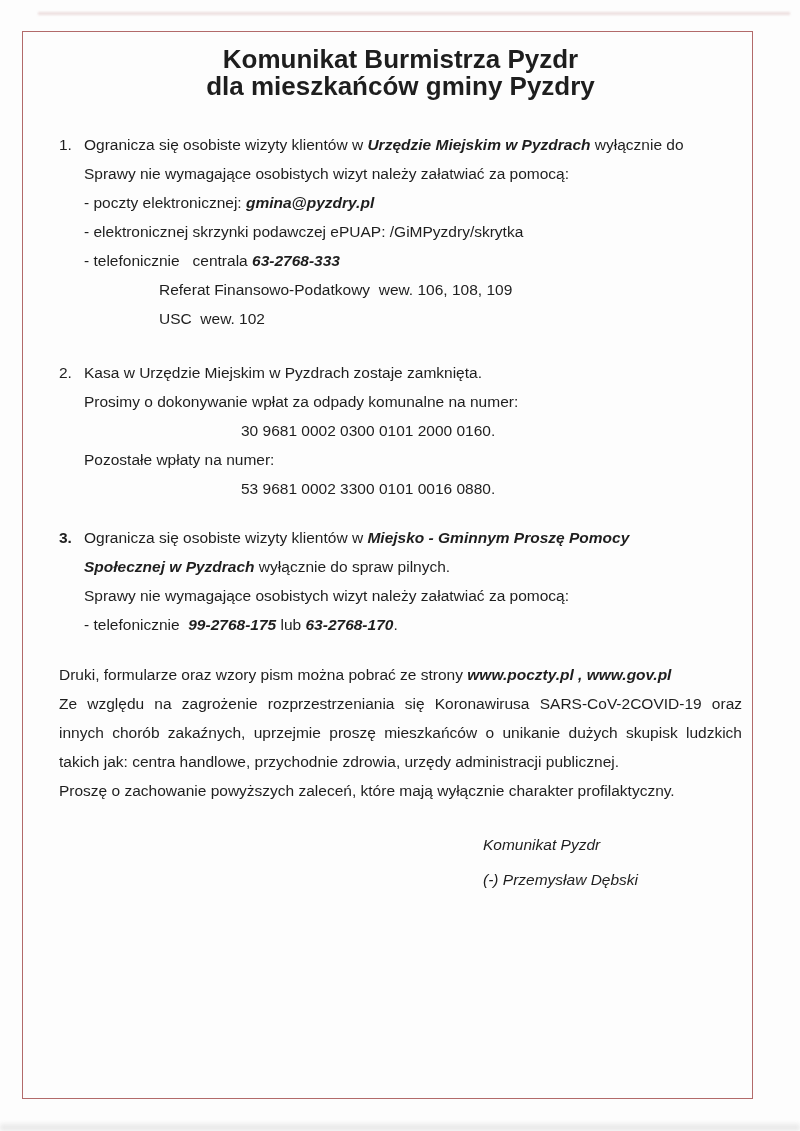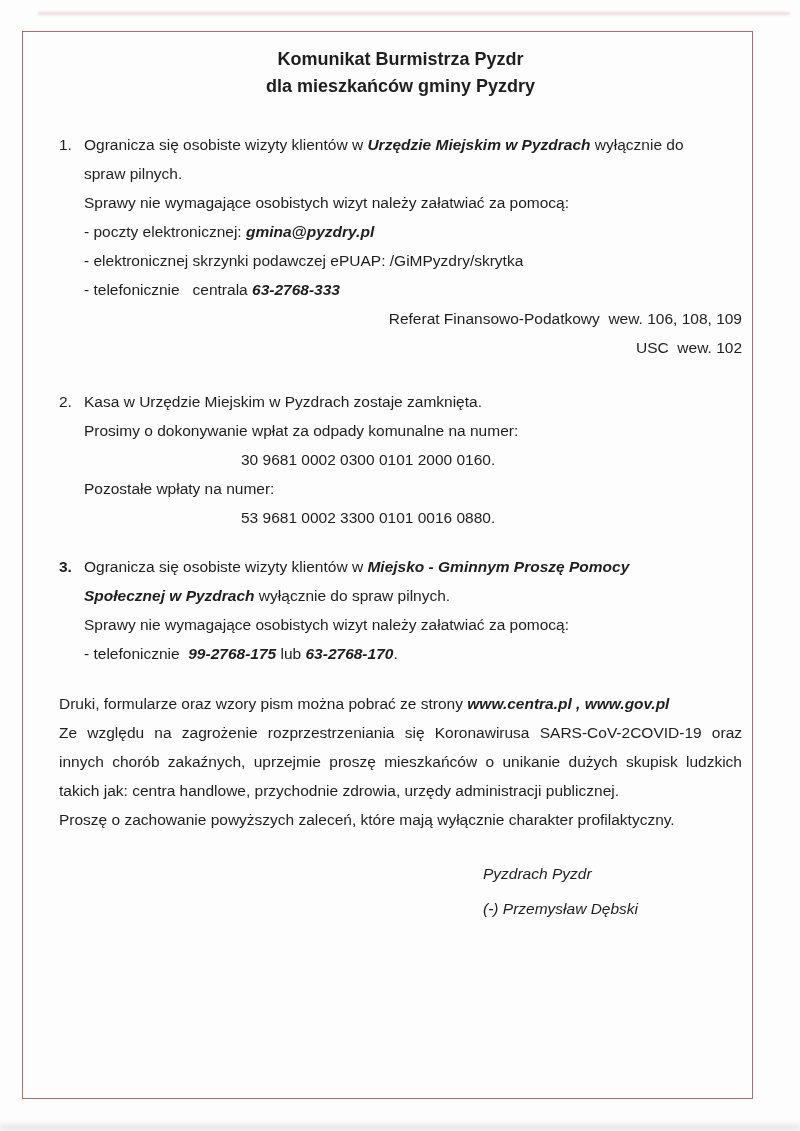--- a/index.html
+++ b/index.html
@@ -37,38 +37,38 @@
   .content {
     position: absolute;
     left: 59px; top: 46px;
     width: 683px;
     font-size: 15.5px;
     line-height: 29px;
   }
   .title {
     text-align: center;
     font-weight: bold;
-    font-size: 18px;
+    font-size: 26px;
     line-height: 27px;
   }
   .intro {
     margin: 10px 0 0 0;
     text-align: justify;
     line-height: 30px;
   }
   .li { display: flex; }
   .li-1 { margin-top: 30px; }
   .li-2 { margin-top: 25px; }
   .li-3 { margin-top: 20px; }
   .num { flex: 0 0 25px; width: 25px; }
   .num-bold { font-weight: bold; }
   .li-body { flex: 1; }
   .b { font-weight: bold; font-style: italic; }
   .pre { white-space: pre-wrap; }
-  .indent-dept { padding-left: 75px; text-align: right; }
+  .indent-dept { padding-left: 75px; }
   .indent-acct { padding-left: 157px; }
   .closing { margin-top: 21px; }
   .closing p { margin: 0; }
   .just { text-align: justify; }
   .sig {
     margin-top: 22px;
     padding-left: 424px;
     font-style: italic;
     line-height: 35px;
   }
@@ -85,21 +85,20 @@
     <div class="title">
       <div>Komunikat Burmistrza Pyzdr</div>
       <div>dla mieszkańców gminy Pyzdry</div>
     </div>
 
 
     <div class="li li-1">
       <span class="num">1.</span>
       <div class="li-body">
         <div><span>Ogranicza się osobiste wizyty klientów w </span><span class="b">Urzędzie Miejskim w Pyzdrach</span><span> wyłącznie do</span></div>
-        <div>spraw pilnych.</div>
         <div>Sprawy nie wymagające osobistych wizyt należy załatwiać za pomocą:</div>
         <div><span>- poczty elektronicznej: </span><span class="b">gmina@pyzdry.pl</span></div>
         <div>- elektronicznej skrzynki podawczej ePUAP: /GiMPyzdry/skrytka</div>
         <div><span class="pre">- telefonicznie   centrala </span><span class="b">63-2768-333</span></div>
         <div class="indent-dept pre">Referat Finansowo-Podatkowy  wew. 106, 108, 109</div>
         <div class="indent-dept pre">USC  wew. 102</div>
       </div>
     </div>
 
     <div class="li li-2">
@@ -117,26 +116,26 @@
       <span class="num num-bold">3.</span>
       <div class="li-body">
         <div><span>Ogranicza się osobiste wizyty klientów w </span><span class="b">Miejsko - Gminnym Proszę Pomocy</span></div>
         <div><span class="b">Społecznej w Pyzdrach</span><span> wyłącznie do spraw pilnych.</span></div>
         <div>Sprawy nie wymagające osobistych wizyt należy załatwiać za pomocą:</div>
         <div><span class="pre">- telefonicznie  </span><span class="b">99-2768-175</span><span> lub </span><span class="b">63-2768-170</span><span>.</span></div>
       </div>
     </div>
 
     <div class="closing">
-      <p><span>Druki, formularze oraz wzory pism można pobrać ze strony </span><span class="b">www.centra.pl , www.gov.pl</span></p>
+      <p><span>Druki, formularze oraz wzory pism można pobrać ze strony </span><span class="b">www.poczty.pl , www.gov.pl</span></p>
       <p class="just">Ze względu na zagrożenie rozprzestrzeniania się Koronawirusa SARS-CoV-2COVID-19 oraz innych chorób zakaźnych, uprzejmie proszę mieszkańców o unikanie dużych skupisk ludzkich takich jak: centra handlowe, przychodnie zdrowia, urzędy administracji publicznej.</p>
       <p>Proszę o zachowanie powyższych zaleceń, które mają wyłącznie charakter profilaktyczny.</p>
     </div>
 
     <div class="sig">
-      <div>Pyzdrach Pyzdr</div>
+      <div>Komunikat Pyzdr</div>
       <div>(-) Przemysław Dębski</div>
     </div>
 
   </div>
 
   <div class="smear-bottom"></div>
 </div>
 
 </body></html>

